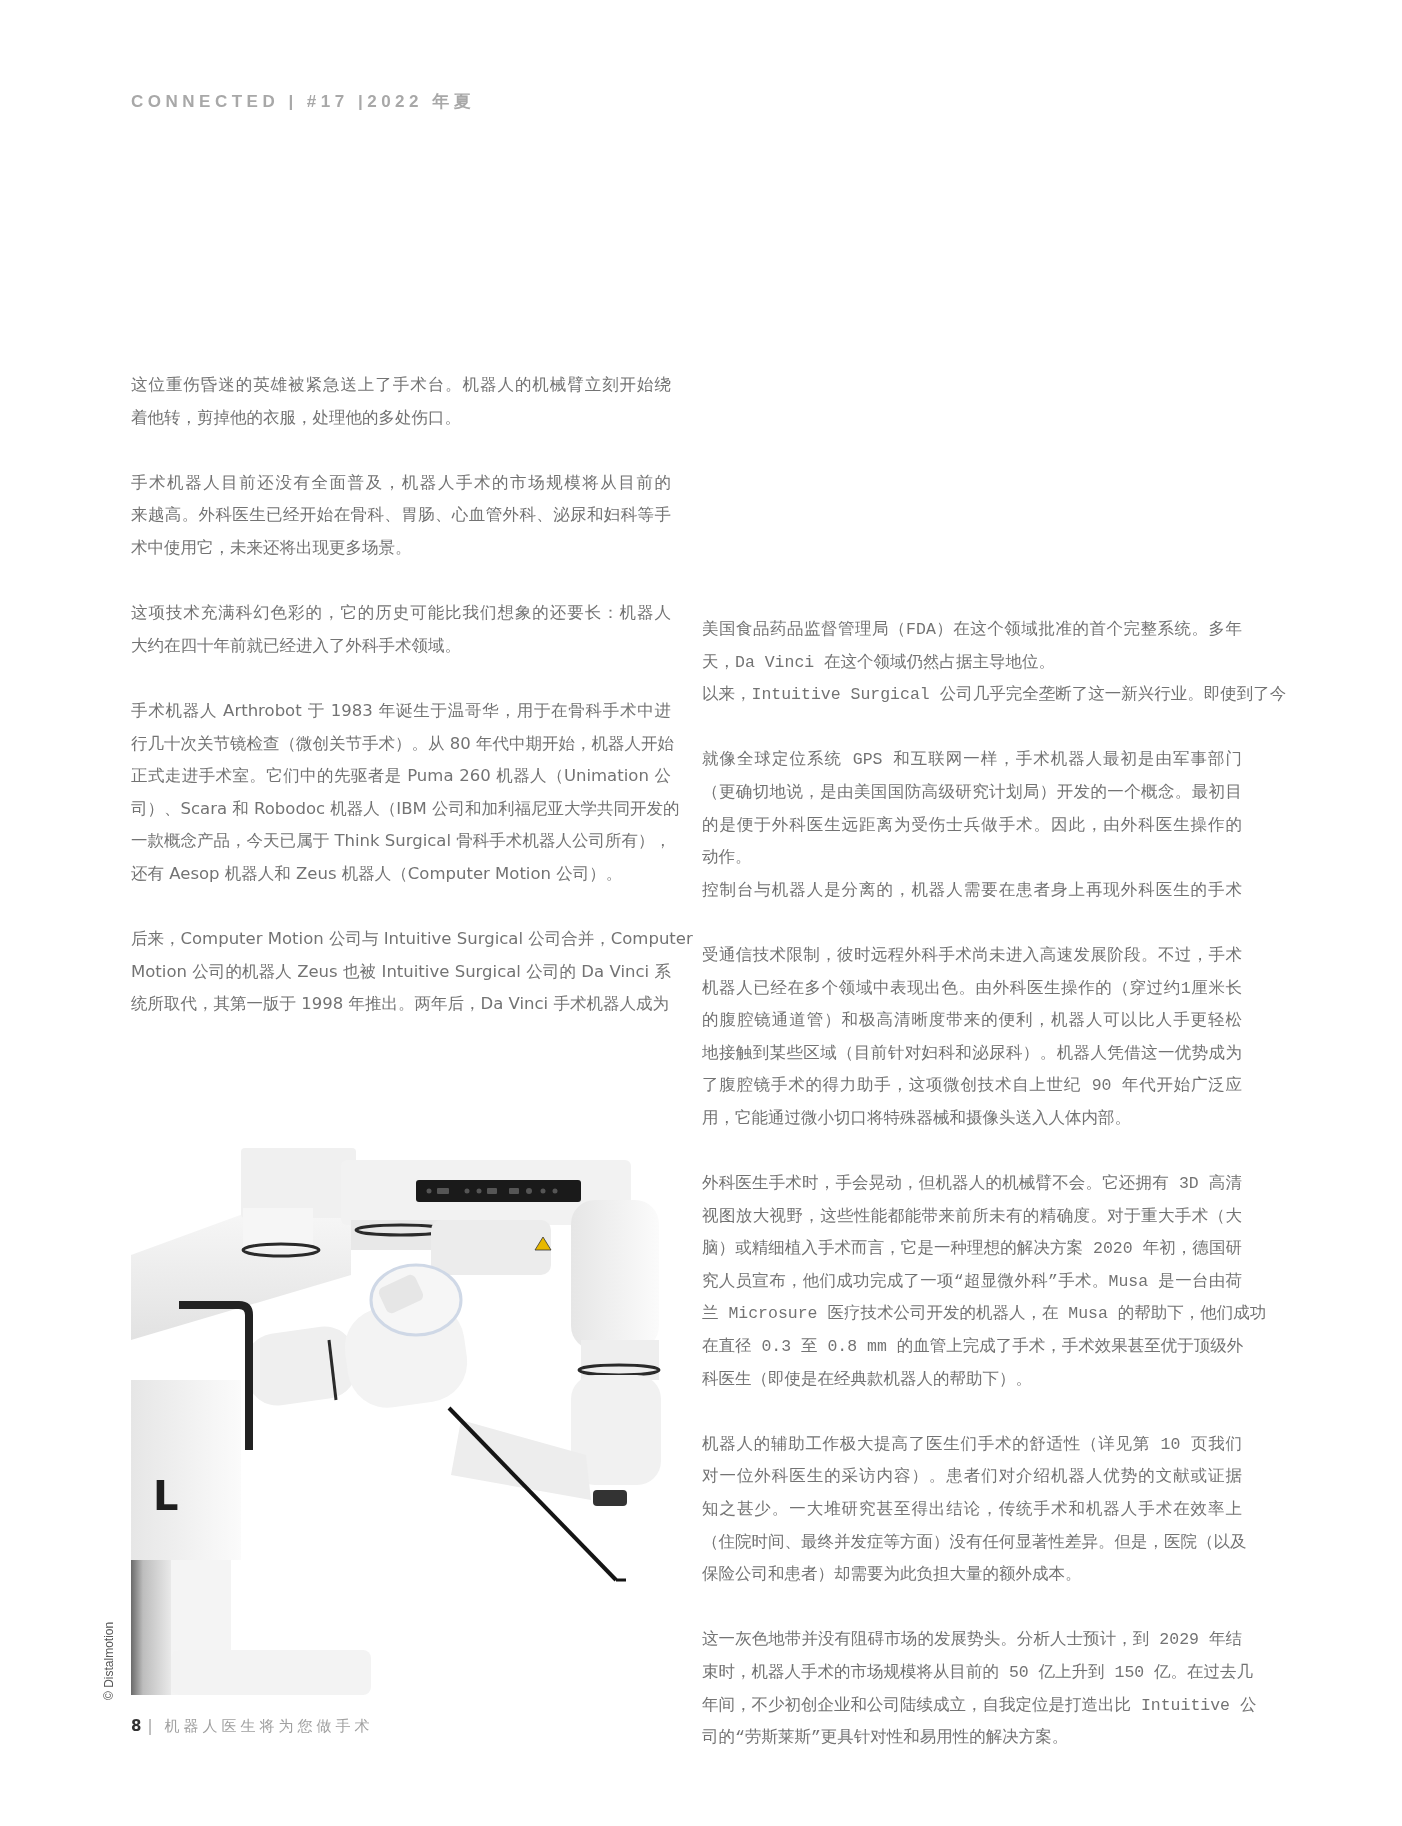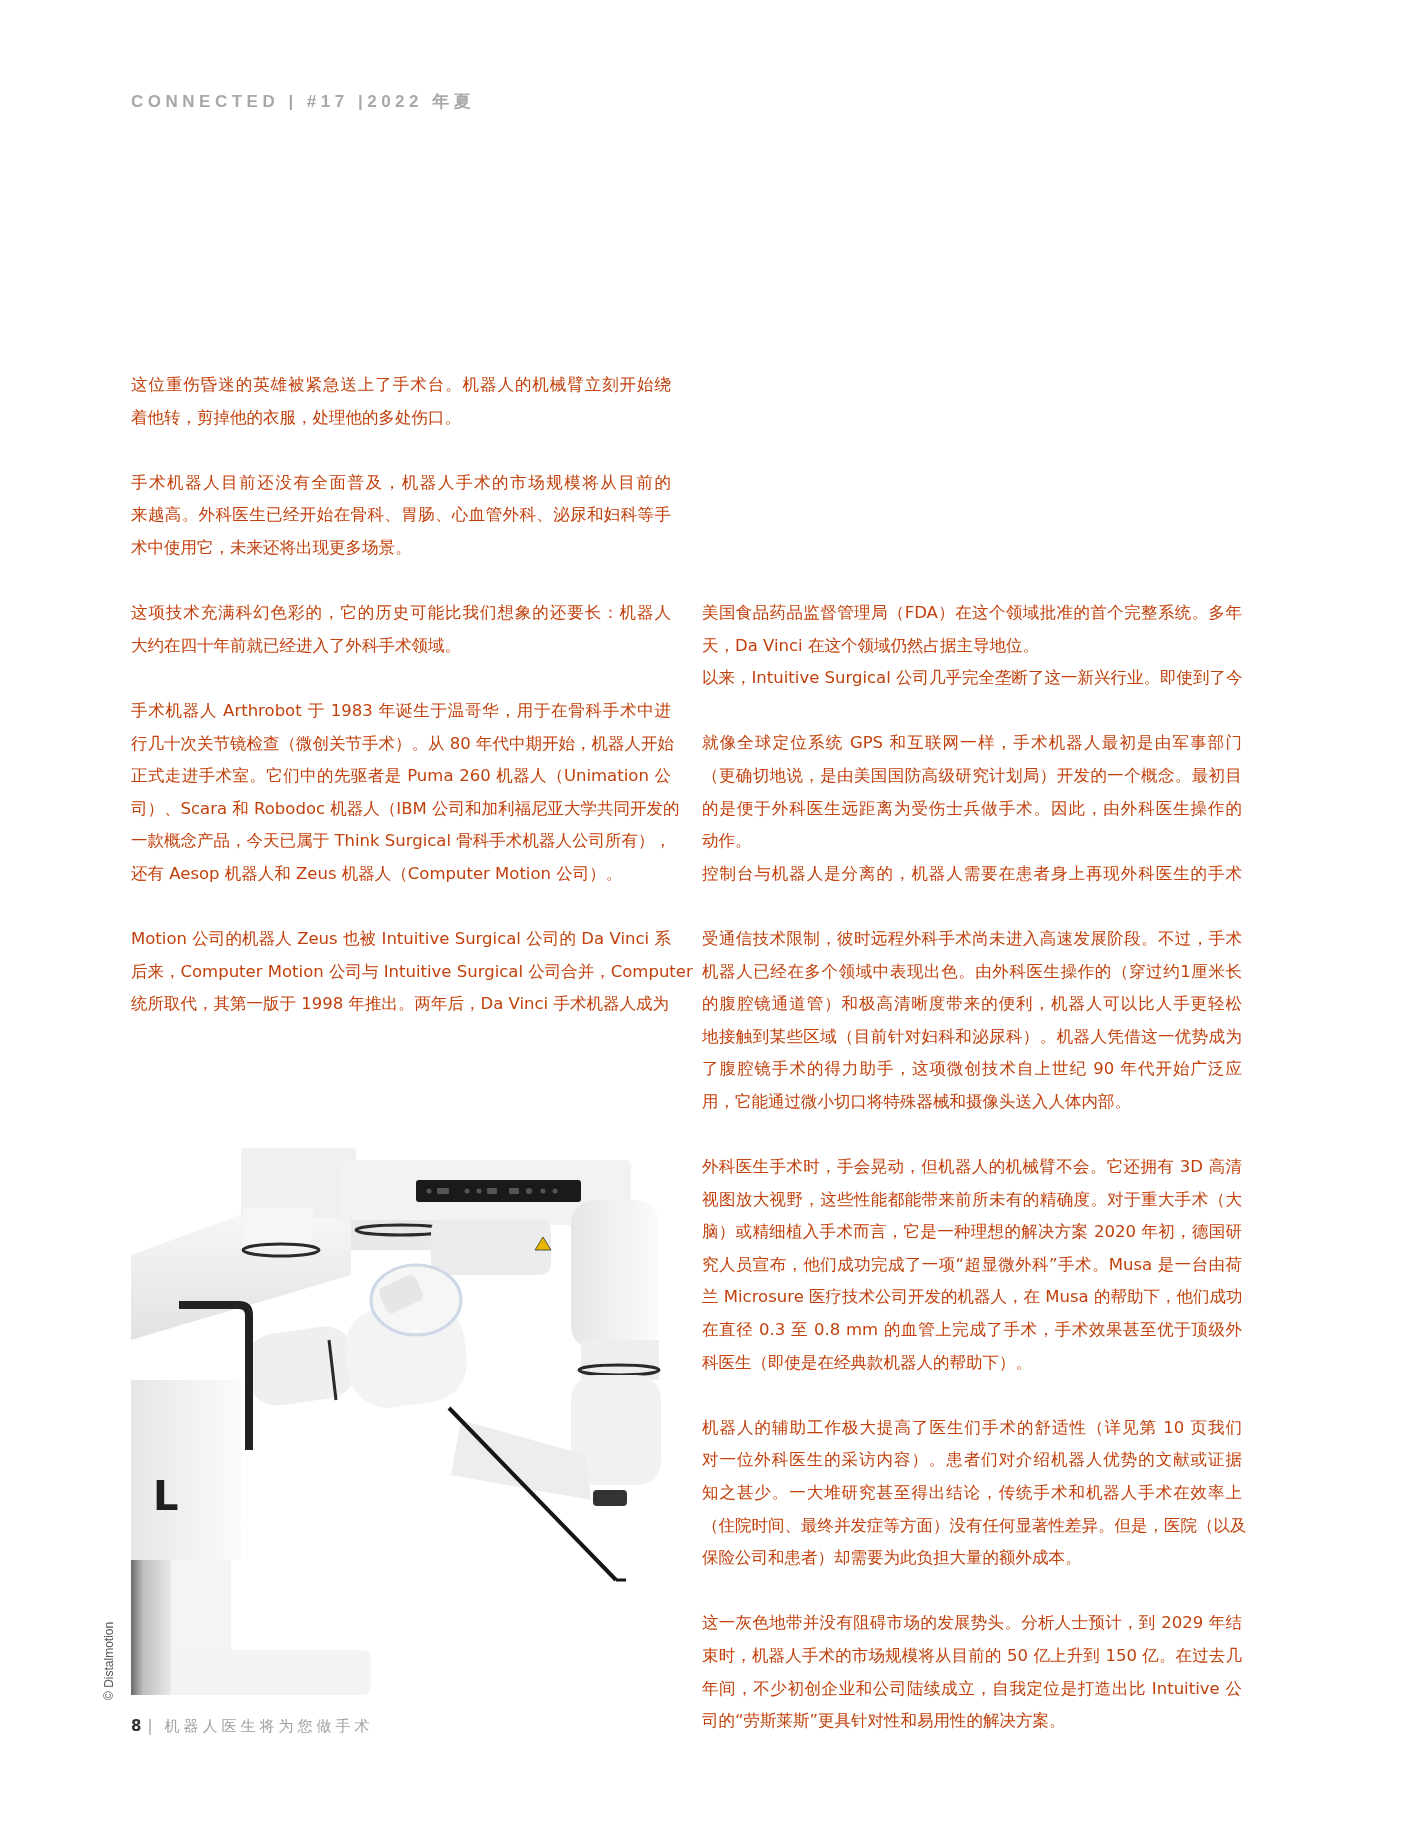--- a/index.html
+++ b/index.html
@@ -9,27 +9,27 @@
     color: #2a2a2a;
   }
   .header {
     position: absolute; left: 131px; top: 90px;
     font-family: "Liberation Sans", "DejaVu Sans", sans-serif;
     font-size: 17px; font-weight: bold; letter-spacing: 4.5px;
     color: #a8a8a8; white-space: nowrap;
   }
   .col {
     position: absolute; width: 540px;
-    font-size: 16.5px; line-height: 32.6px; color: #c2410c;
+    font-size: 16.5px; line-height: 32.6px; color: #737373;
   }
   .col p { margin: 0 0 32.6px 0; text-align: justify; }
   .line { display: block; white-space: nowrap; text-align: justify; text-align-last: justify; }
   .line.last { text-align-last: left; }
   #col-left { left: 131px; top: 369px; }
-  #col-right { left: 702px; top: 597px; }
+  #col-right { left: 702px; top: 614px; font-family: Liberation Mono, monospace; }
 
   .photo {
     position: absolute; left: 131px; top: 1090px; width: 540px; height: 605px;
     overflow: hidden; background: #ffffff;
   }
   .credit {
     position: absolute; left: 102px; top: 1700px;
     transform: rotate(-90deg); transform-origin: left top;
     font-size: 12px; color: #555; white-space: nowrap;
     font-family: "Liberation Sans", "DejaVu Sans", sans-serif;
@@ -62,22 +62,22 @@
     </p>
     <p>
       <span class="line">手术机器人 Arthrobot 于 1983 年诞生于温哥华，用于在骨科手术中进</span>
       <span class="line">行几十次关节镜检查（微创关节手术）。从 80 年代中期开始，机器人开始</span>
       <span class="line">正式走进手术室。它们中的先驱者是 Puma 260 机器人（Unimation 公</span>
       <span class="line">司）、Scara 和 Robodoc 机器人（IBM 公司和加利福尼亚大学共同开发的</span>
       <span class="line">一款概念产品，今天已属于 Think Surgical 骨科手术机器人公司所有），</span>
       <span class="line last">还有 Aesop 机器人和 Zeus 机器人（Computer Motion 公司）。</span>
     </p>
     <p>
+      <span class="line">后来，Computer Motion 公司与 Intuitive Surgical 公司合并，Computer</span>
       <span class="line">Motion 公司的机器人 Zeus 也被 Intuitive Surgical 公司的 Da Vinci 系</span>
-      <span class="line">后来，Computer Motion 公司与 Intuitive Surgical 公司合并，Computer</span>
       <span class="line last">统所取代，其第一版于 1998 年推出。两年后，Da Vinci 手术机器人成为</span>
     </p>
   </div>
 <div class="col" id="col-right">
     <p>
       <span class="line">美国食品药品监督管理局（FDA）在这个领域批准的首个完整系统。多年</span>
       <span class="line last">天，Da Vinci 在这个领域仍然占据主导地位。</span>
       <span class="line">以来，Intuitive Surgical 公司几乎完全垄断了这一新兴行业。即使到了今</span>
     </p>
     <p>

